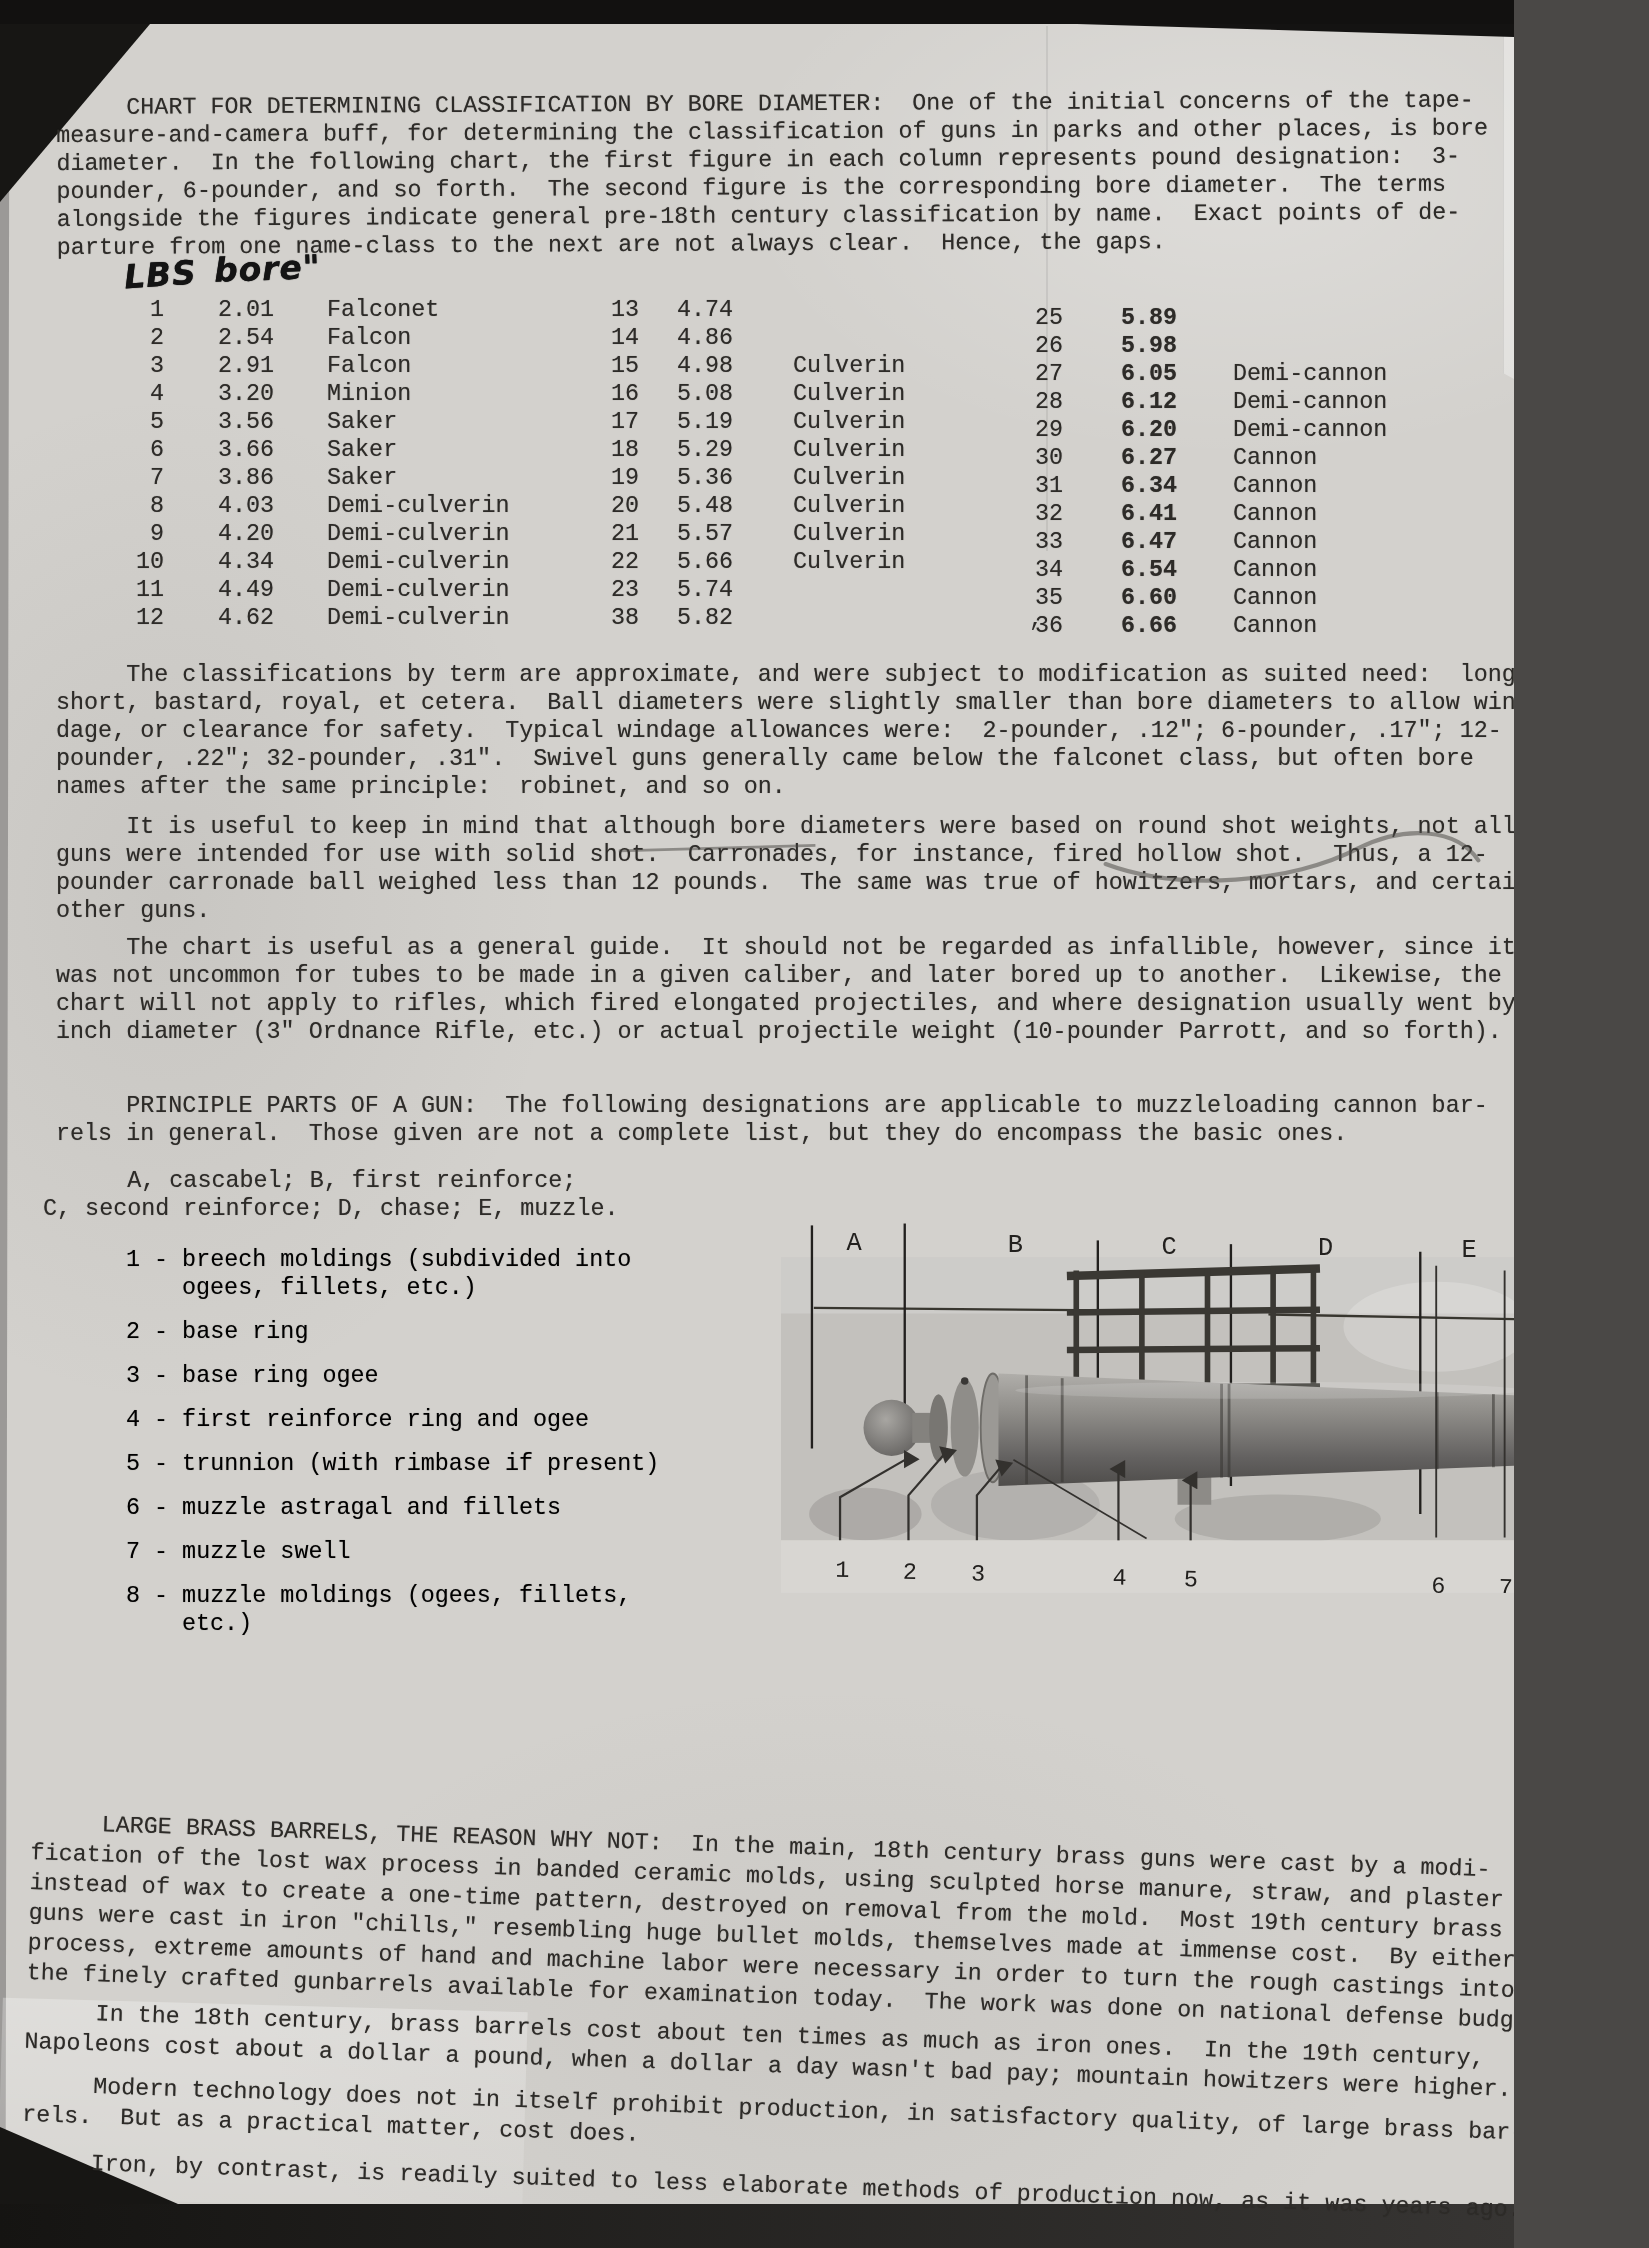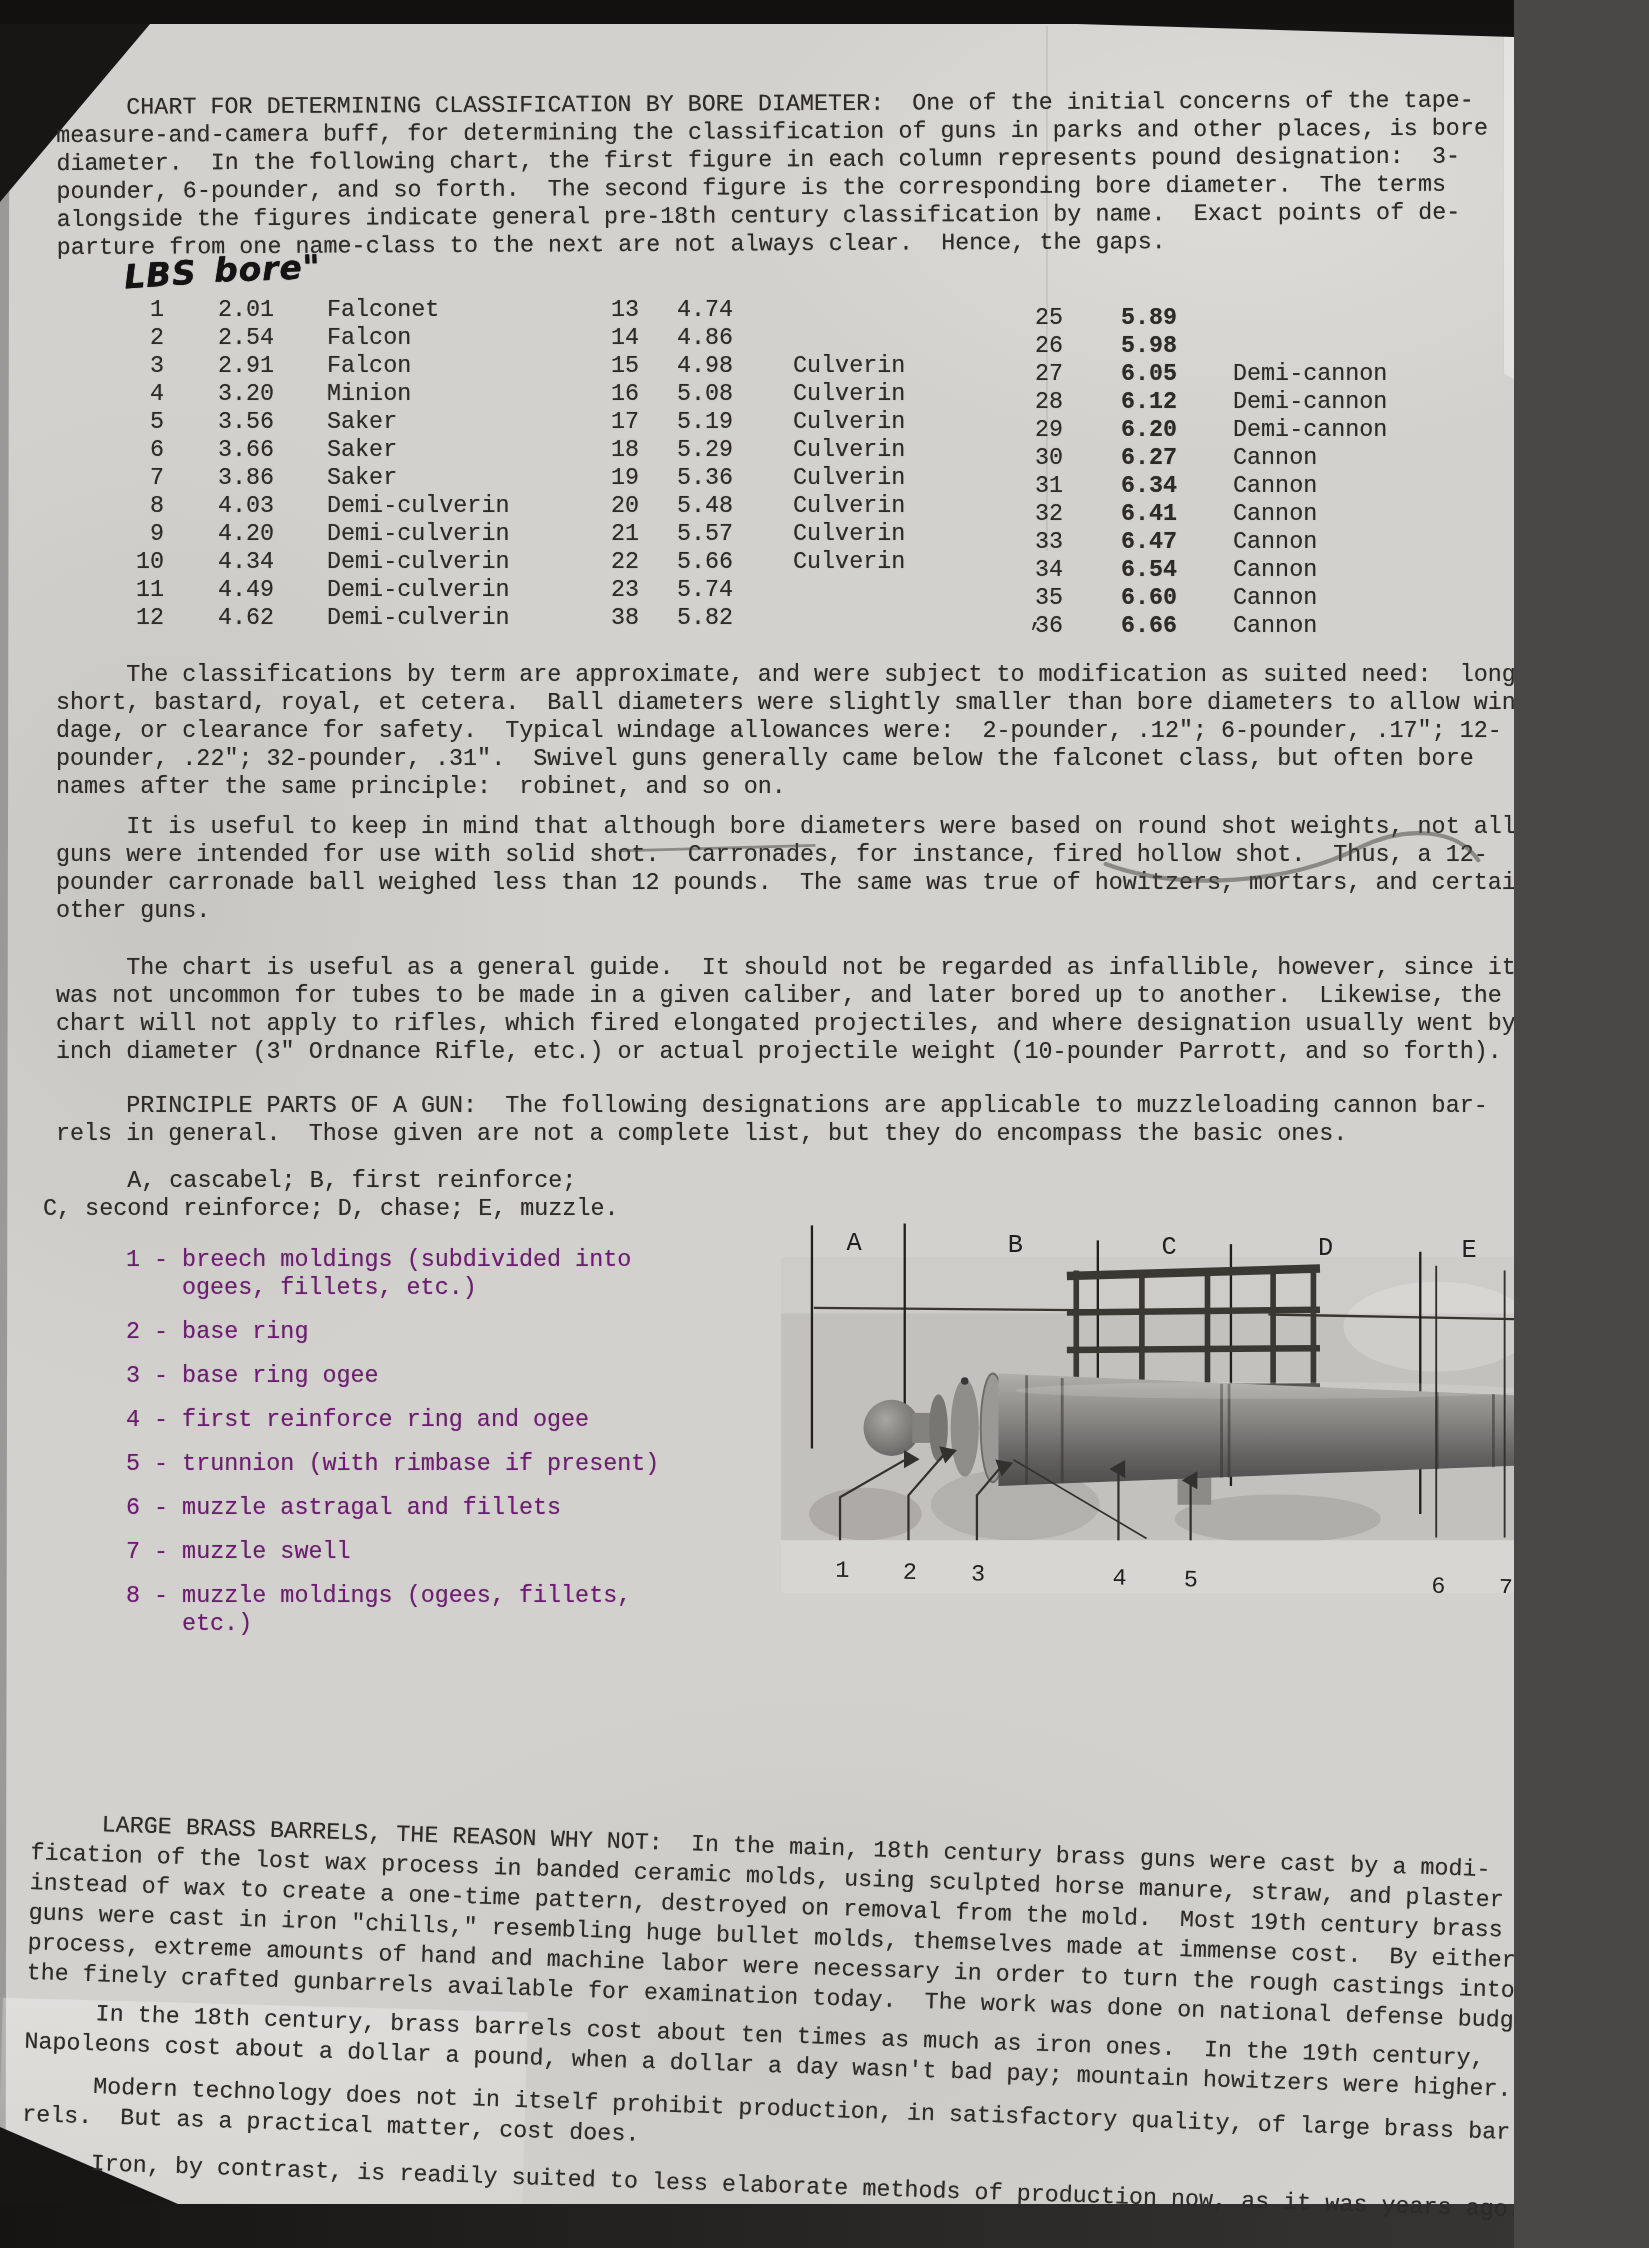--- a/index.html
+++ b/index.html
@@ -42,21 +42,21 @@
   
   .tgroup{position:absolute;font-size:23.4px;line-height:28px;color:#2d2b28;
           text-shadow:0 0 0.9px rgba(45,43,40,.45);}
   .trow{display:flex;height:28px;}
   .t-lbs{display:inline-block;text-align:right;}
   .g1 .t-lbs{width:84px;} .g1 .t-bore{margin-left:54px;width:56px;} .g1 .t-name{margin-left:53px;}
   .g2 .t-lbs{width:82px;} .g2 .t-bore{margin-left:38px;width:56px;} .g2 .t-name{margin-left:60px;}
   .g3 .t-lbs{width:84px;} .g3 .t-bore{margin-left:58px;width:56px;font-weight:bold;} .g3 .t-name{margin-left:56px;}
   .artifact{position:absolute;font-size:23.4px;color:#2d2b28;}
   
-  .plist{position:absolute;left:126px;top:1246px;font-size:23.4px;line-height:28px;color:#701a75;
+  .plist{position:absolute;left:126px;top:1246px;font-size:23.4px;line-height:28px;color:#000000;
          text-shadow:0 0 0.9px rgba(45,43,40,.45);}
   .pl-item{margin-bottom:16px;}
   .pl-dash{display:inline-block;margin:0 14px;}
   .pl-cont{margin-left:56px;}
   .pl-cont:empty{display:none;}
   
   .bottom-sec{position:absolute;left:32px;top:1808px;width:1611px;
               transform:rotate(1.85deg);transform-origin:left top;}
   .bottom-sec pre{position:static;line-height:30px;}
   .mb10{margin-bottom:9.4px;} .mb14{margin-bottom:13px;} .mb18{margin-bottom:17px;}
@@ -293,21 +293,21 @@
 pounder carronade ball weighed less than 12 pounds.  The same was true of howitzers, mortars, and certain
 other guns.</pre>
 
   <div class="squiggle-wrap">
     <svg width="937" height="103" viewBox="0 0 1000 110">
       <path d="M40,48 L250,42" stroke="rgba(70,68,64,.5)" stroke-width="3" fill="none"></path>
       <path d="M560,62 C640,92 760,82 830,45 C880,20 935,24 958,58" stroke="rgba(80,78,74,.55)" stroke-width="4.5" fill="none" stroke-linecap="round"></path>
     </svg>
   </div>
 
-  <pre class="typed" style="left:56px;top:954px;">     The chart is useful as a general guide.  It should not be regarded as infallible, however, since it
+  <pre class="typed" style="left:56px;top:934px;">     The chart is useful as a general guide.  It should not be regarded as infallible, however, since it
 was not uncommon for tubes to be made in a given caliber, and later bored up to another.  Likewise, the
 chart will not apply to rifles, which fired elongated projectiles, and where designation usually went by
 inch diameter (3" Ordnance Rifle, etc.) or actual projectile weight (10-pounder Parrott, and so forth).</pre>
 
   <pre class="typed" style="left:56px;top:1092px;">     PRINCIPLE PARTS OF A GUN:  The following designations are applicable to muzzleloading cannon bar-
 rels in general.  Those given are not a complete list, but they do encompass the basic ones.</pre>
 
   <pre class="typed" style="left:43px;top:1167px;">      A, cascabel; B, first reinforce;
 C, second reinforce; D, chase; E, muzzle.</pre>
 

